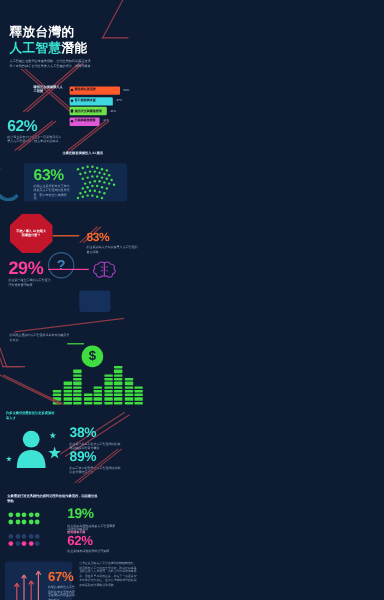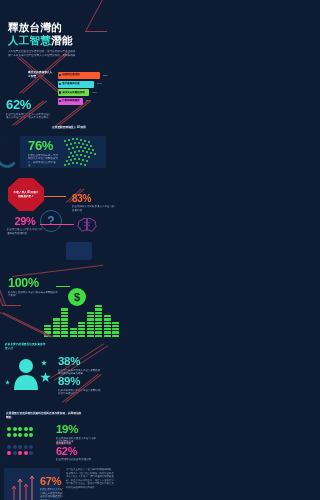--- a/index.html
+++ b/index.html
@@ -146,21 +146,21 @@
     <div class="diag med" style="left:59px; top:3px; width:40px; transform:rotate(-38deg);"></div>
 
     <div class="hdr" style="position:absolute; left:52px; top:4px; font-size:2.7px; width:64px;">企業更願意積極投入 AI 應用</div>
 
     <div class="panel" style="left:20px; top:14px; width:86px; height:32px; background:#12294e;"></div>
 
     <div style="position:absolute; left:-6px; top:12px; width:26px; height:34px;
                 border:3px solid #1d5f86; border-radius:50%; border-right-color:transparent; border-top-color:transparent;"></div>
 
     <div style="position:absolute; left:28px; top:17px; width:32px;">
-      <div class="big g" style="font-size:13px;">76%</div>
+      <div class="big g" style="font-size:13px;">63%</div>
       <div class="micro" style="margin-top:1.5px;">的受訪企業預期未來三年內將提高人工智慧相關投資預算，顯示市場信心持續增強。</div>
     </div>
 
     <div class="halftone" style="left:64px; top:16px; width:40px; height:30px;">
       <div class="hd" style="left:0px;  top:2px;  width:2.4px;height:2.4px;background:#46e04a;"></div>
       <div class="hd" style="left:4px;  top:1px;  width:2.4px;height:2.4px;background:#46e04a;"></div>
       <div class="hd" style="left:8px;  top:0px;  width:2.4px;height:2.4px;background:#46e04a;"></div>
       <div class="hd" style="left:12px; top:0px;  width:2.4px;height:2.4px;background:#46e04a;"></div>
       <div class="hd" style="left:16px; top:1px;  width:2.4px;height:2.4px;background:#46e04a;"></div>
       <div class="hd" style="left:20px; top:2px;  width:2.4px;height:2.4px;background:#46e04a;"></div>
@@ -226,34 +226,33 @@
 
     <svg style="position:absolute; left:76px; top:44px;" width="22" height="20" viewBox="0 0 22 20">
       <path d="M6 4 C3 4 2 6 3 8 C1 9 2 12 4 12 C4 15 7 16 9 14 L11 14 L11 3 C9 2 7 2 6 4 Z" fill="none" stroke="#b040c0" stroke-width="0.9"></path>
       <path d="M16 4 C19 4 20 6 19 8 C21 9 20 12 18 12 C18 15 15 16 13 14 L11 14 L11 3 C13 2 15 2 16 4 Z" fill="none" stroke="#b040c0" stroke-width="0.9"></path>
       <path d="M8 6 L10 7 M8 10 L10 9 M14 6 L12 7 M14 10 L12 9" stroke="#b040c0" stroke-width="0.7"></path>
     </svg>
 
     <div class="conn p" style="left:40px; top:52px; width:34px;"></div>
 
     <div style="position:absolute; left:7px; top:44px; width:36px;">
-      <div class="big p" style="font-size:11px;text-align:center;">29%</div>
+      <div class="big p" style="font-size:15px;">29%</div>
       <div class="micro" style="margin-top:1px;">的企業已建立完整的人工智慧治理與資料管理制度</div>
     </div>
   </div>
 
   <div class="sec" style="top:238px;">
     <div class="chev" style="left:-4px; top:22px; width:16px; height:34px; transform:skewX(20deg);"></div>
     <div class="chev" style="left:-1px; top:22px; width:16px; height:34px; transform:skewX(20deg);"></div>
     <div class="diag med" style="left:12px; top:26px; width:92px; transform:rotate(-7deg);"></div>
 
     <div class="panel" style="left:66px; top:-8px; width:26px; height:18px; background:#15305a;"></div>
 
     <div style="position:absolute; left:8px; top:27px; width:52px;">
-      <div class="big g" style="font-size:12.5px;">100%</div>
       <div class="micro" style="margin-top:1px;">的高階主管認同人工智慧將成為未來關鍵競爭力來源</div>
     </div>
 
     <div class="conn g" style="left:56px; top:36px; width:14px;"></div>
 
     <div style="position:absolute; left:68px; top:38px; width:18px; height:18px; border-radius:50%; background:#3fdd3f;
                 color:#0d1b33; font-size:11px; font-weight:bold; text-align:center; line-height:18px;">$</div>
 
     <div style="position:absolute; left:44px; top:40px; width:76px; height:48px;">
       <div class="eqcol" style="left:0px;">

